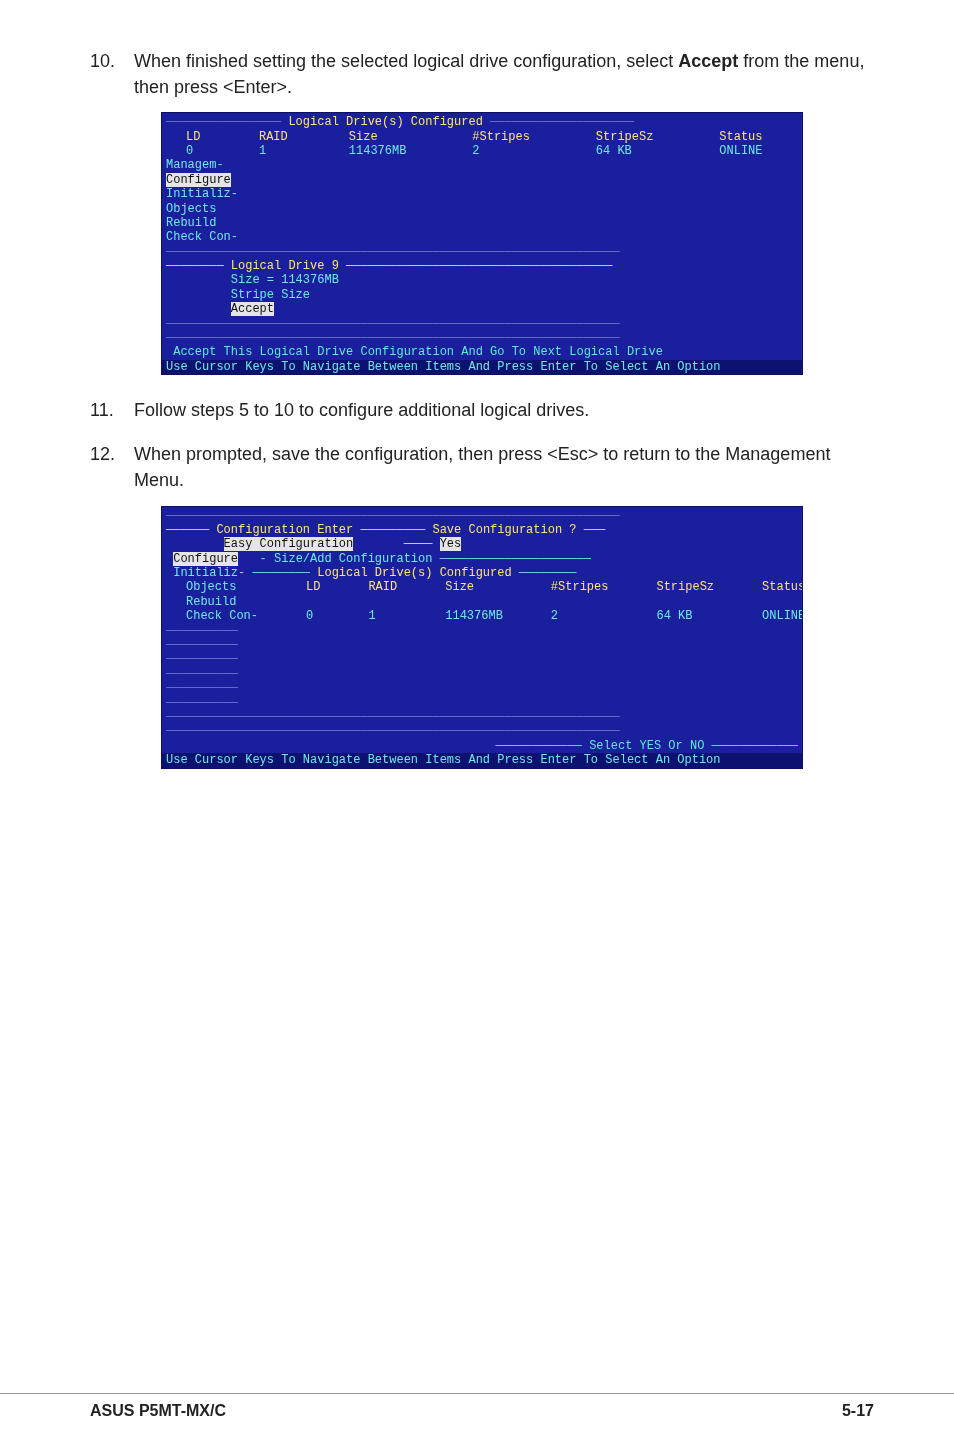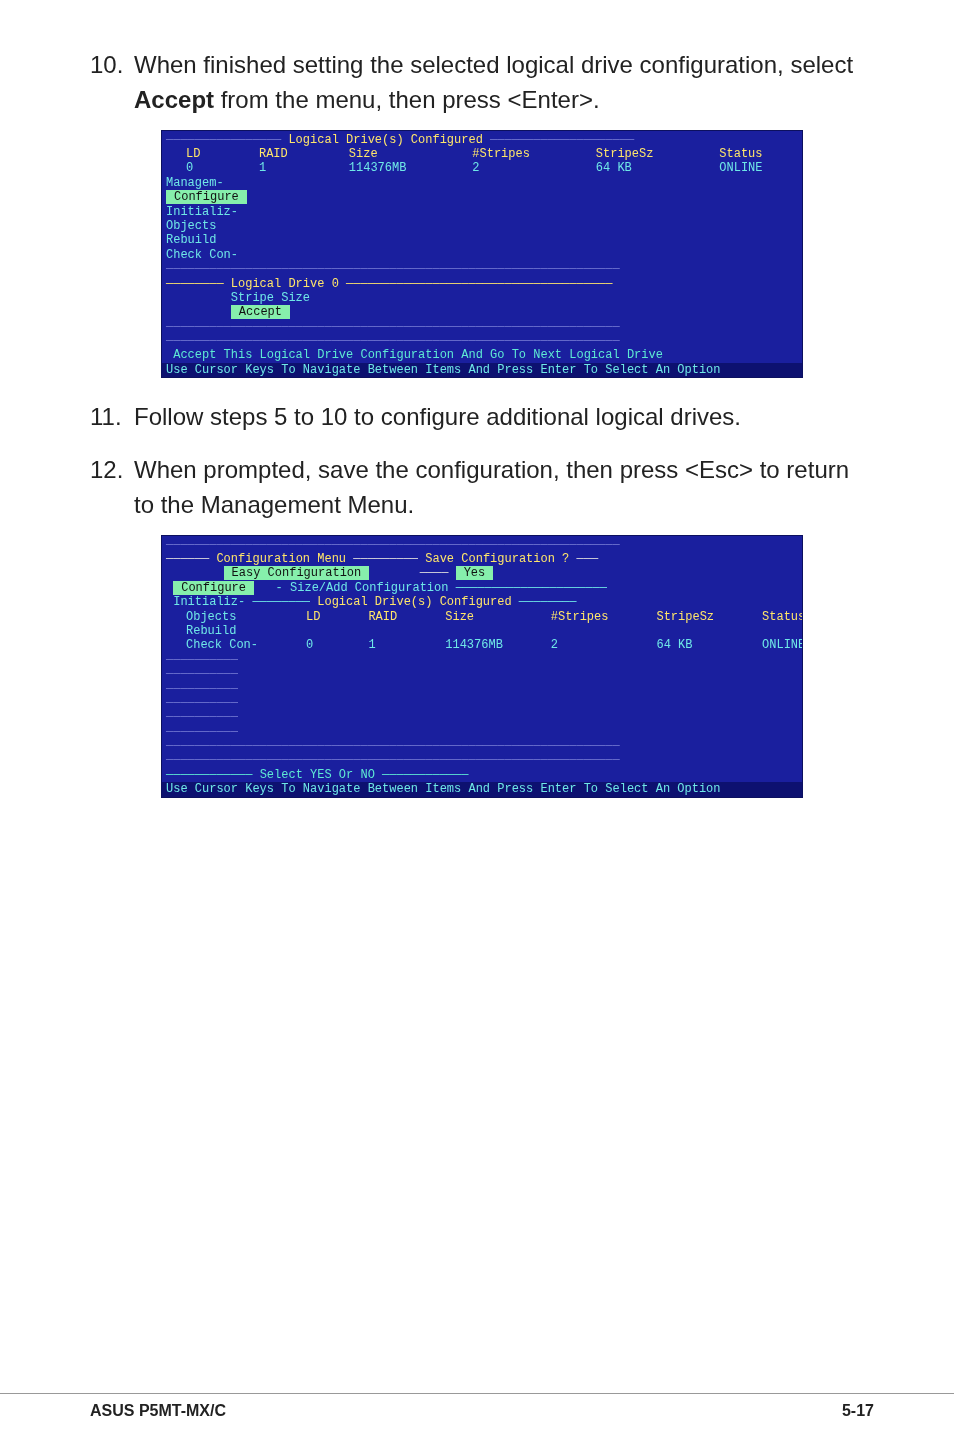--- a/index.html
+++ b/index.html
@@ -9,21 +9,21 @@
     color:#222;
     width:954px;
   }
   .page{
     padding:30px 80px 30px 90px;
   }
   .instr{
     display:flex;
     margin:18px 0 8px;
     line-height:1.45;
-    font-size:24px;
+    font-size:18px;
   }
   .instr-num{
     width:44px;
     flex:0 0 44px;
   }
   .instr-body{flex:1}
   .bold{font-weight:700}
 
   
   .term{
@@ -37,21 +37,21 @@
     border:1px solid #0c105f;
     padding:2px 0 0;
     position:relative;
     overflow:hidden;
   }
   .term .yellow{color:#ffe66b}
   .term .cyan{color:#6fe7e7}
   .term .white{color:#5eead4}
   .rowline{white-space:pre;padding:0 4px}
   .border-row{color:#6f74d0;letter-spacing:0}
-  .highlight{background:#86efac;color:#111;padding:0 8px}
+  .highlight{background:#e5e5e5;color:#111;padding:0 0}
 
   .term table{border-collapse:collapse;width:100%}
   .term td{padding:0 24px;white-space:nowrap}
 
   .footer{
     position:fixed;
     bottom:0;left:0;right:0;
     width:954px;
     margin:0 auto;
     border-top:1px solid #999;
@@ -99,41 +99,42 @@
       </tr>
     </tbody>
       </table>
     <div class="rowline cyan">Managem-</div>
     <div class="rowline"><span class="highlight">Configure</span></div>
     <div class="rowline cyan">Initializ-</div>
     <div class="rowline cyan">Objects</div>
     <div class="rowline cyan">Rebuild</div>
     <div class="rowline cyan">Check Con-</div>
     <div class="rowline border-row">───────────────────────────────────────────────────────────────</div>
-    <div class="rowline yellow">──────── <span>Logical Drive 0</span> ─────────────────────────────────────</div>
+    <div class="rowline yellow">──────── <span>Logical Drive 9</span> ─────────────────────────────────────</div>
+    <div class="rowline cyan">         <span>Size = 114376MB</span></div>
     <div class="rowline cyan">         <span>Stripe Size</span></div>
     <div class="rowline">         <span class="highlight">Accept</span></div>
     <div class="rowline border-row">───────────────────────────────────────────────────────────────</div>
     <div class="rowline border-row">───────────────────────────────────────────────────────────────</div>
     <div class="rowline white"> <span>Accept This Logical Drive Configuration And Go To Next Logical Drive</span></div>
     <div class="rowline cyan" style="background:#0d1170"><span>Use Cursor Keys To Navigate Between Items And Press Enter To Select An Option</span></div>
   </div>
 
   <div class="instr">
     <div class="instr-num">11.</div>
     <div class="instr-body">Follow steps 5 to 10 to configure additional logical drives.</div>
   </div>
   <div class="instr">
     <div class="instr-num">12.</div>
     <div class="instr-body">When prompted, save the configuration, then press &lt;Esc&gt; to return to the Management Menu.</div>
   </div>
 
   <div class="term">
     <div class="rowline border-row">───────────────────────────────────────────────────────────────</div>
-    <div class="rowline">────── <span class="yellow">Configuration Menu</span> ───────── <span class="yellow">Save Configuration ?</span> ───</div>
+    <div class="rowline">────── <span class="yellow">Configuration Enter</span> ───────── <span class="yellow">Save Configuration ?</span> ───</div>
     <div class="rowline">        <span class="highlight">Easy Configuration</span>       ──── <span class="highlight">Yes</span></div>
     <div class="rowline cyan"> <span class="highlight">Configure</span>   - <span>Size/Add Configuration</span> ─────────────────────</div>
     <div class="rowline cyan"> <span>Initializ-</span> ──────── <span class="yellow">Logical Drive(s) Configured</span> ────────</div>
     <table>
       <tbody>
           <tr class="yellow">
         <td class="cyan">Objects</td>
         <td>LD</td>
         <td>RAID</td>
         <td>Size</td>
@@ -162,21 +163,21 @@
     </tbody>
       </table>
     <div class="rowline border-row">──────────</div>
     <div class="rowline border-row">──────────</div>
     <div class="rowline border-row">──────────</div>
     <div class="rowline border-row">──────────</div>
     <div class="rowline border-row">──────────</div>
     <div class="rowline border-row">──────────</div>
     <div class="rowline border-row">───────────────────────────────────────────────────────────────</div>
     <div class="rowline border-row">───────────────────────────────────────────────────────────────</div>
-    <div class="rowline white" style="text-align:left">──────────── <span>Select YES Or NO</span> ────────────</div>
+    <div class="rowline white" style="text-align:right">──────────── <span>Select YES Or NO</span> ────────────</div>
     <div class="rowline cyan" style="background:#0d1170"><span>Use Cursor Keys To Navigate Between Items And Press Enter To Select An Option</span></div>
   </div>
 
   <div class="spacer"></div>
 </div>
 
 <div class="footer">
   <span>ASUS P5MT-MX/C</span>
   <span>5-17</span>
 </div>

